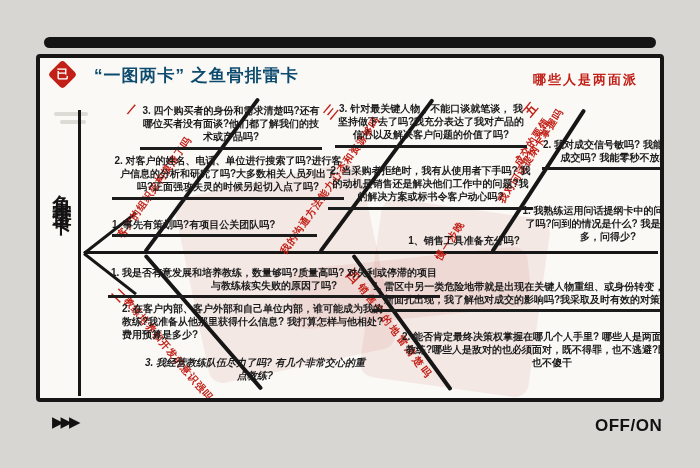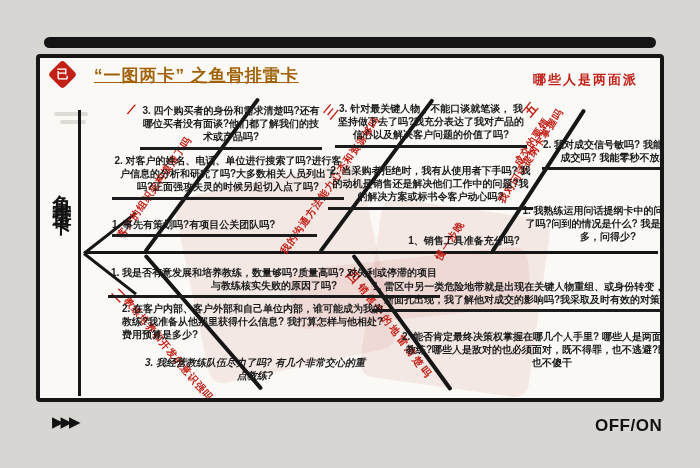--- a/index.html
+++ b/index.html
@@ -6,21 +6,21 @@
   body{
     width:700px;height:468px;position:relative;overflow:hidden;
     background:#d8d6d2;
     font-family:"Liberation Sans","DejaVu Sans",sans-serif;
   }
   .topbar{position:absolute;left:44px;top:37px;width:612px;height:11px;background:#141414;border-radius:6px;}
   .card{
     position:absolute;left:36px;top:54px;width:620px;height:340px;
     background:#faf9f6;border:4px solid #161616;border-radius:4px;overflow:hidden;
   }
-  .title{position:absolute;left:54px;top:6px;font-size:17px;font-weight:bold;color:#a16207;letter-spacing:1px;white-space:nowrap;text-decoration:underline;}
+  .title{position:absolute;left:54px;top:6px;font-size:17px;font-weight:bold;color:#0c4a6e;letter-spacing:1px;white-space:nowrap;}
   .logo{position:absolute;left:12px;top:6px;width:21px;height:21px;background:#c22017;border-radius:4px;transform:rotate(45deg);}
   .logo span{position:absolute;left:0;top:0;width:21px;height:21px;display:flex;align-items:center;justify-content:center;
     color:#fff;font-size:12px;font-weight:bold;transform:rotate(-45deg);}
   .slogan{position:absolute;right:22px;top:13px;font-size:13px;font-weight:bold;color:#c22017;letter-spacing:2px;white-space:nowrap;}
   .fishhead{
     position:absolute;left:6px;top:122px;width:26px;
     writing-mode:vertical-rl;text-orientation:upright;
     font-size:19px;font-weight:bold;color:#141414;letter-spacing:5px;line-height:1;
   }
   .vline{position:absolute;left:38px;top:52px;width:3px;height:286px;background:#161616;}

